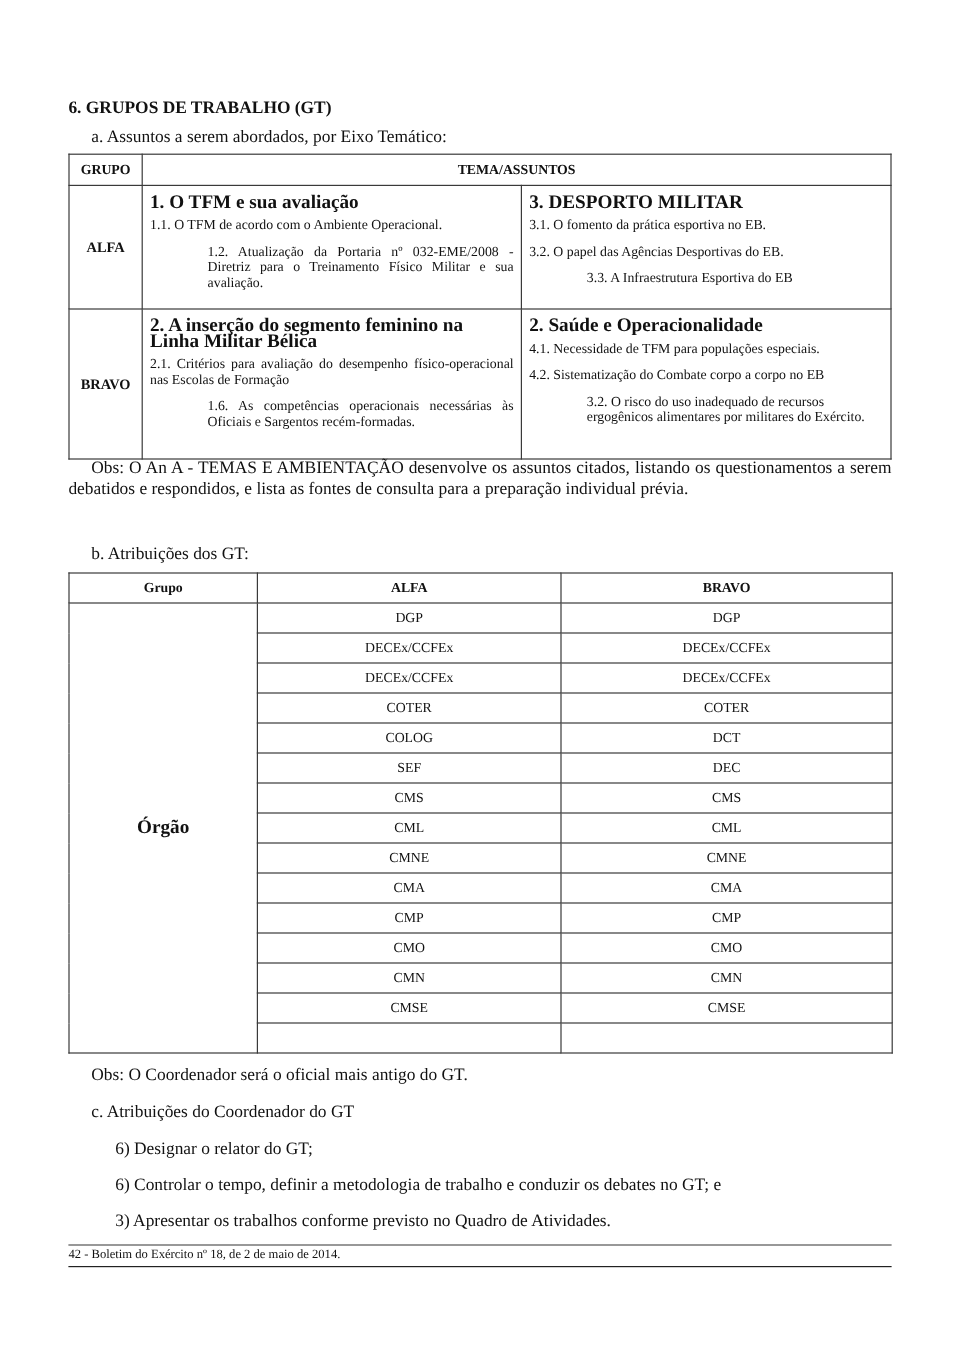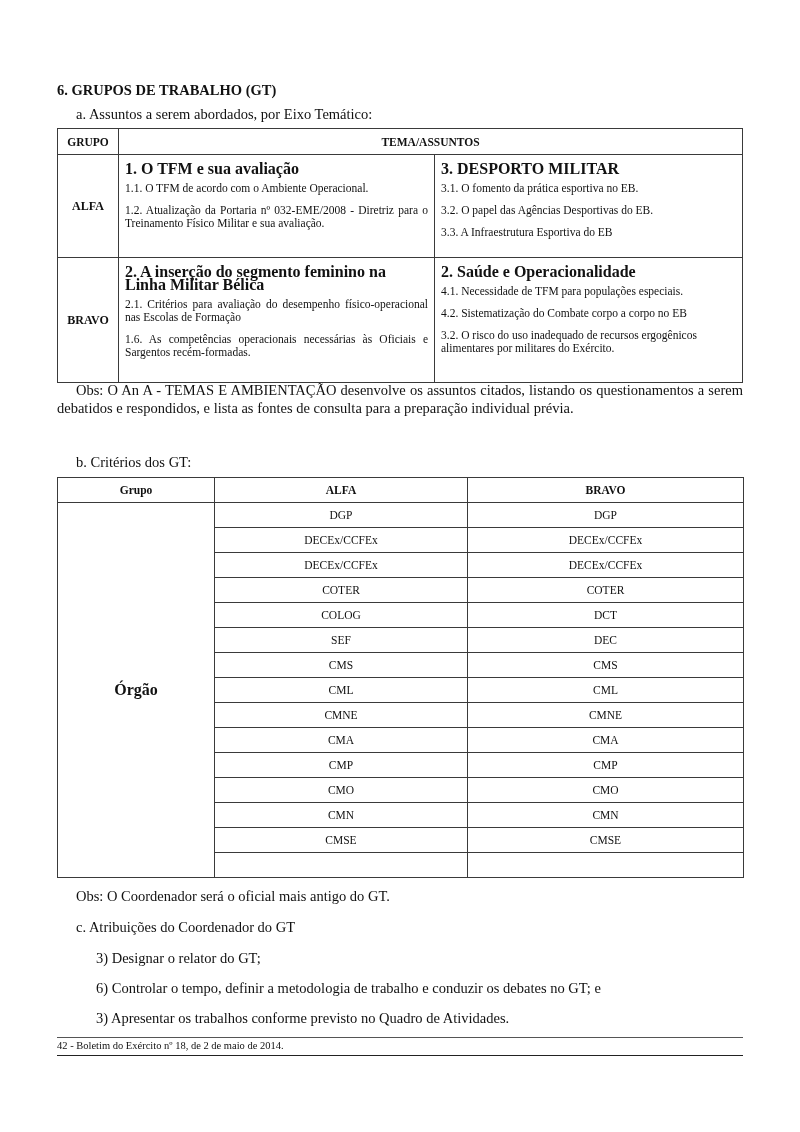--- a/index.html
+++ b/index.html
@@ -15,21 +15,21 @@
   table { border-collapse: collapse; }
   
   #t1 { position: absolute; left: 57px; top: 128px; width: 686px; }
   #t1 td, #t1 th { border: 1px solid #3a3a3a; font-size: 11.5px; vertical-align: top; }
   #t1 th { height: 25px; font-weight: bold; text-align: center; vertical-align: middle; padding: 0; }
   #t1 td.grp { width: 58px; text-align: center; vertical-align: middle; font-weight: bold; font-size: 12px; }
   #t1 td.cell { padding: 4px 6px 3px 6px; line-height: 13px; }
   #t1 td.c1 { width: 303px; }
   #t1 .title { font-weight: bold; font-size: 16px; margin: 3px 0 7px 0; }
   #t1 .item { margin-bottom: 9px; }
-  #t1 .item:last-child { margin-bottom: 0; }
+  #t1 .item:last-child { margin-bottom: 0; margin-left: 48px; }
   #t1 .just { text-align: justify; }
   #t1 tr.alfa td { height: 95px; }
   #t1 tr.bravo td { height: 117px; }
 
   .obs1 { left: 57px; top: 381px; width: 686px; font-size: 14.5px; line-height: 18px; text-align: justify; text-indent: 19px; }
   .sub-b { left: 76px; top: 454px; }
 
   
   #t2 { position: absolute; left: 57px; top: 477px; width: 686px; table-layout: fixed; }
   #t2 td, #t2 th { border: 1px solid #3a3a3a; font-size: 11.5px; text-align: center; height: 24px; padding: 0; }
@@ -87,21 +87,21 @@
       <div class="title">2. Saúde e Operacionalidade</div>
       <div class="item">4.1. Necessidade de TFM para populações especiais.</div>
       <div class="item">4.2. Sistematização do Combate corpo a corpo no EB</div>
       <div class="item">3.2. O risco do uso inadequado de recursos ergogênicos alimentares por militares do Exército.</div>
     </td>
   </tr>
 </tbody>
   </table>
 
 <div class="abs obs1">Obs: O An A - TEMAS E AMBIENTAÇÃO desenvolve os assuntos citados, listando os questionamentos a serem debatidos e respondidos, e lista as fontes de consulta para a preparação individual prévia.</div>
-<div class="abs para sub-b">b. Critérios dos GT:</div>
+<div class="abs para sub-b">b. Atribuições dos GT:</div>
 
 <table id="t2">
   <colgroup>
       <col class="c0">
       <col class="c1">
       <col class="c2">
     </colgroup>
   <thead>
     <tr>
       <th>Grupo</th>
@@ -169,19 +169,19 @@
       </tr>
       <tr>
         <td></td>
         <td></td>
       </tr>
     </tbody>
 </table>
 
 <div class="abs para obs2">Obs: O Coordenador será o oficial mais antigo do GT.</div>
 <div class="abs para sub-c">c. Atribuições do Coordenador do GT</div>
-<div class="abs para li1">3) Designar o relator do GT;</div>
+<div class="abs para li1">6) Designar o relator do GT;</div>
 <div class="abs para li2">6) Controlar o tempo, definir a metodologia de trabalho e conduzir os debates no GT; e</div>
 <div class="abs para li3">3) Apresentar os trabalhos conforme previsto no Quadro de Atividades.</div>
 
 <div class="abs rule top"></div>
 <div class="abs footer">42 - Boletim do Exército nº 18, de 2 de maio de 2014.</div>
 <div class="abs rule bot"></div>
 
 </body></html>

